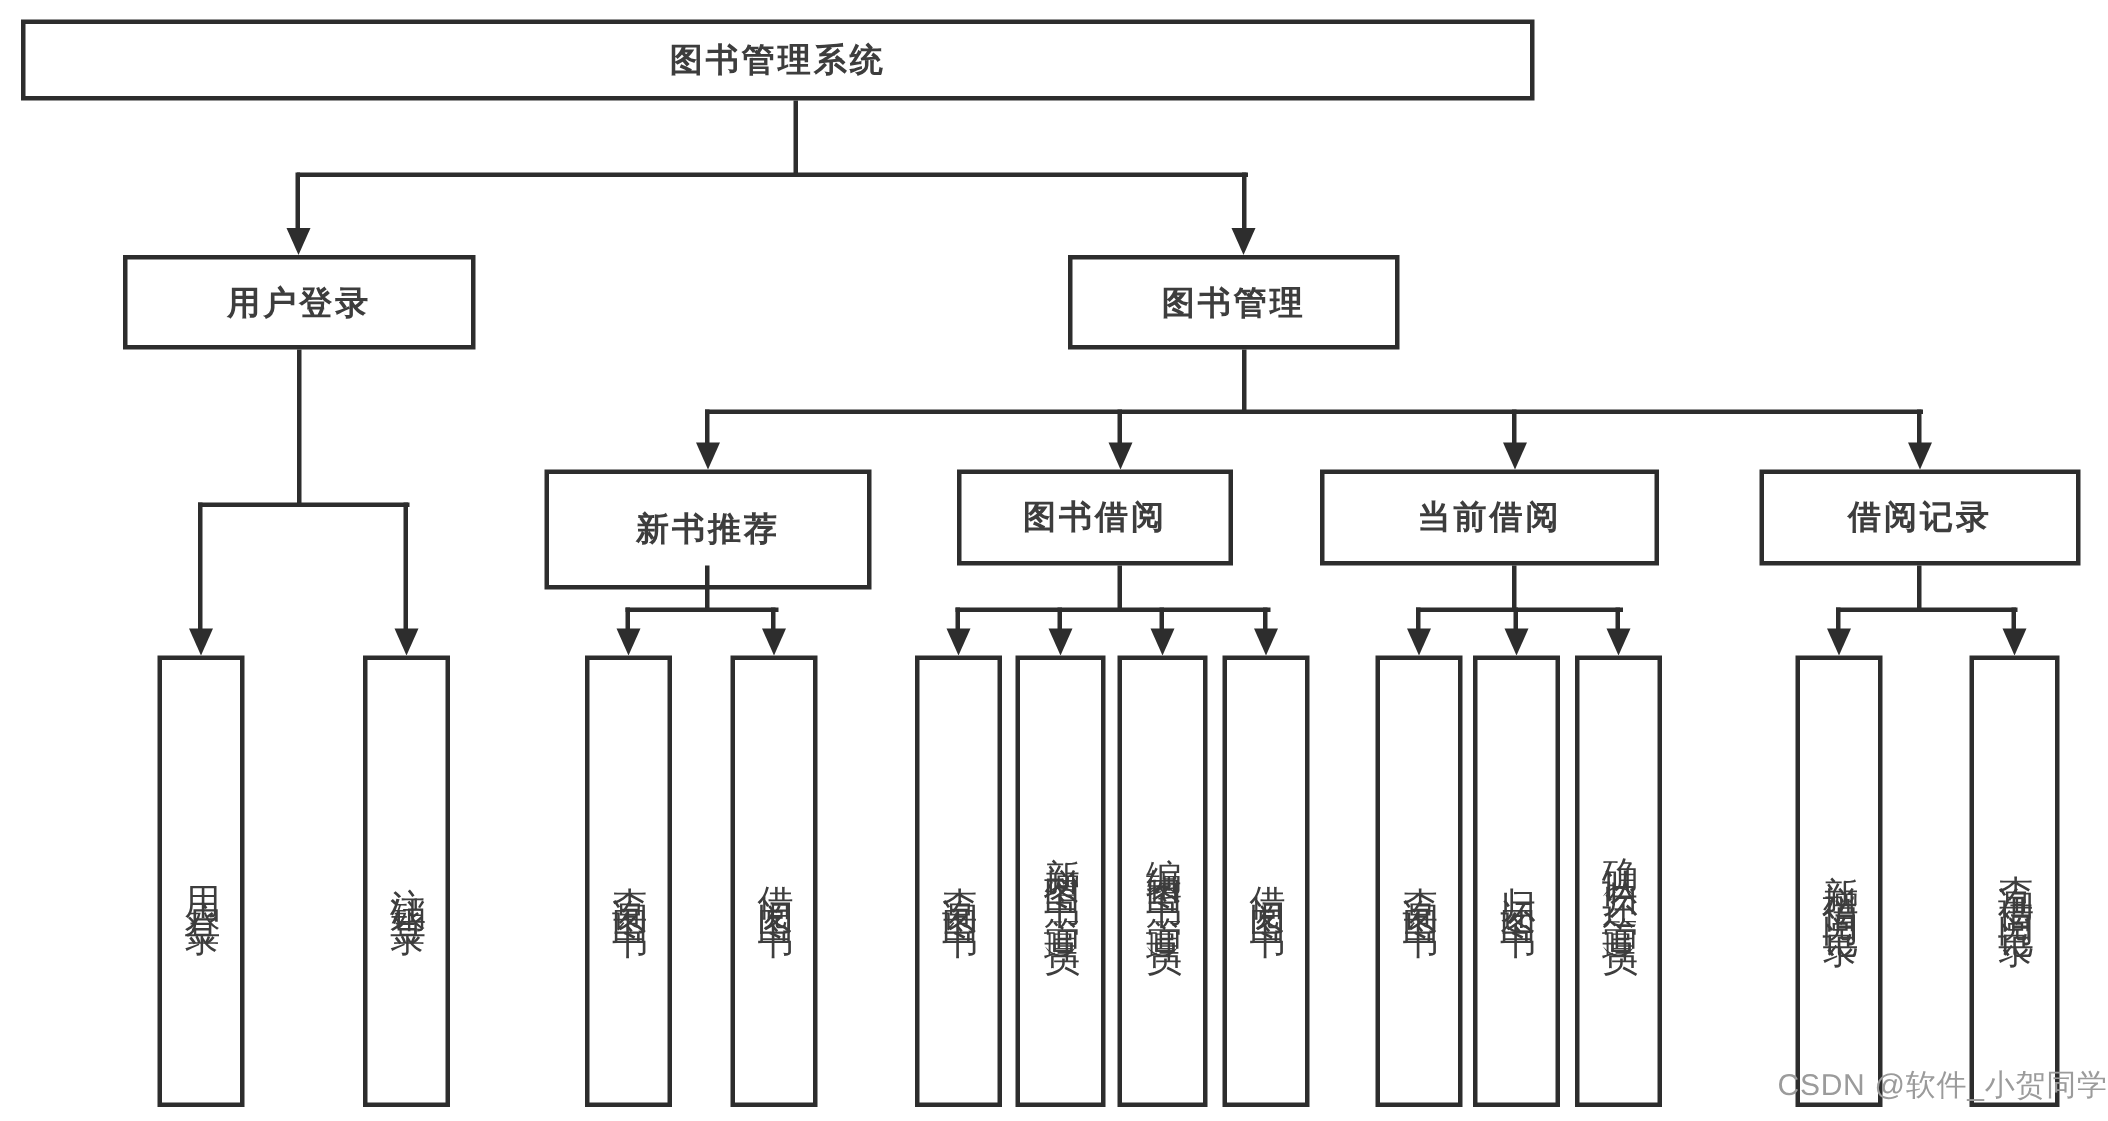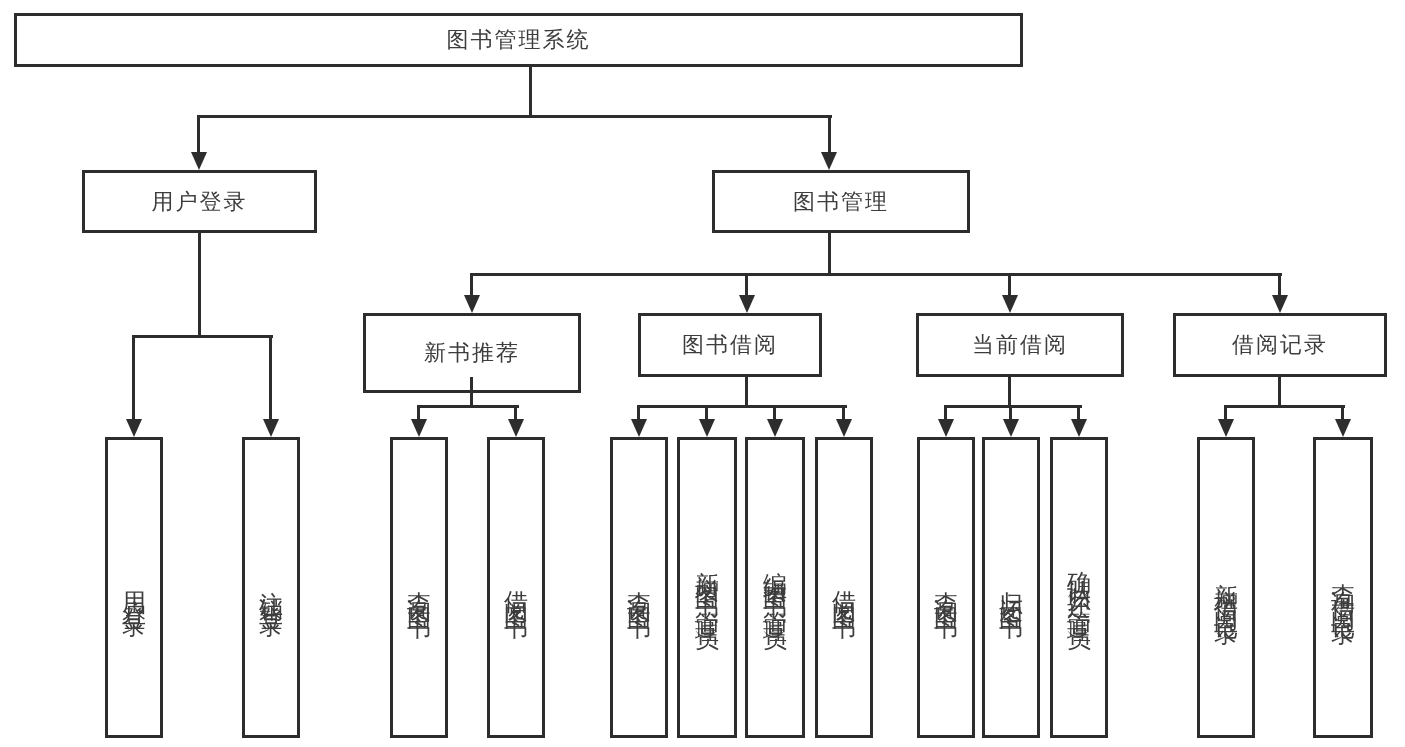--- a/index.html
+++ b/index.html
@@ -10,21 +10,21 @@
     font-family:"Liberation Sans","DejaVu Sans",sans-serif;
     overflow:hidden;
   }
   .canvas *{box-sizing:border-box;}
   
   .hnode{
     position:absolute;
     border:3px solid #2d2d2d;
     background:#ffffff;
     display:flex;align-items:center;justify-content:center;
-    color:#3d3d3d;font-size:22px;letter-spacing:2px;
+    color:#3d3d3d;font-size:22px;letter-spacing:2px;font-weight:bold;
   }
   
   .leaf{
     position:absolute;
     top:437px;height:301px;
     border:3px solid #2d2d2d;
     background:#ffffff;
     display:flex;align-items:center;justify-content:center;
   }
   .vtext{
@@ -65,21 +65,21 @@
   <div class="vline" style="left:529px;top:67px;height:51px"></div>
   <div class="hline" style="left:198px;top:115px;width:634px"></div>
   <div class="vline" style="left:197px;top:115px;height:40px"></div>
   <div class="arr" style="left:191px;top:152px"></div>
   <div class="vline" style="left:828px;top:115px;height:40px"></div>
   <div class="arr" style="left:821px;top:152px"></div>
 
   <div class="hnode" style="left:82px;top:170px;width:235px;height:63px">
     <span>用户登录</span>
   </div>
-  <div class="hnode" style="left:712px;top:170px;width:258px;height:63px">
+  <div class="hnode" style="left:712px;top:170px;width:221px;height:63px">
     <span>图书管理</span>
   </div>
 
   <div class="vline" style="left:198px;top:233px;height:104px"></div>
   <div class="hline" style="left:132px;top:335px;width:141px"></div>
   <div class="vline" style="left:132px;top:335px;height:88px"></div>
   <div class="arr" style="left:126px;top:419px"></div>
   <div class="vline" style="left:269px;top:335px;height:88px"></div>
   <div class="arr" style="left:263px;top:419px"></div>
 
@@ -93,21 +93,21 @@
   <div class="arr" style="left:1002px;top:295px"></div>
   <div class="vline" style="left:1278px;top:273px;height:25px"></div>
   <div class="arr" style="left:1272px;top:295px"></div>
 
   <div class="hnode" style="left:363px;top:313px;width:218px;height:80px">
     <span>新书推荐</span>
   </div>
   <div class="hnode" style="left:638px;top:313px;width:184px;height:64px">
     <span>图书借阅</span>
   </div>
-  <div class="hnode" style="left:916px;top:313px;width:208px;height:64px">
+  <div class="hnode" style="left:880px;top:313px;width:226px;height:64px">
     <span>当前借阅</span>
   </div>
   <div class="hnode" style="left:1173px;top:313px;width:214px;height:64px">
     <span>借阅记录</span>
   </div>
 
   <div class="vline" style="left:470px;top:377px;height:30px"></div>
   <div class="vline" style="left:745px;top:377px;height:30px"></div>
   <div class="vline" style="left:1008px;top:377px;height:30px"></div>
   <div class="vline" style="left:1278px;top:377px;height:30px"></div>
@@ -180,14 +180,15 @@
     <span class="vtext">确认归还（管理员）</span>
   </div>
 
   <div class="leaf" style="left:1197px;width:58px">
     <span class="vtext">新增借阅记录</span>
   </div>
   <div class="leaf" style="left:1313px;width:60px">
     <span class="vtext">查询借阅记录</span>
   </div>
 
+  <div class="watermark">CSDN @软件_小贺同学</div>
 
 </div>
 
 </body></html>

